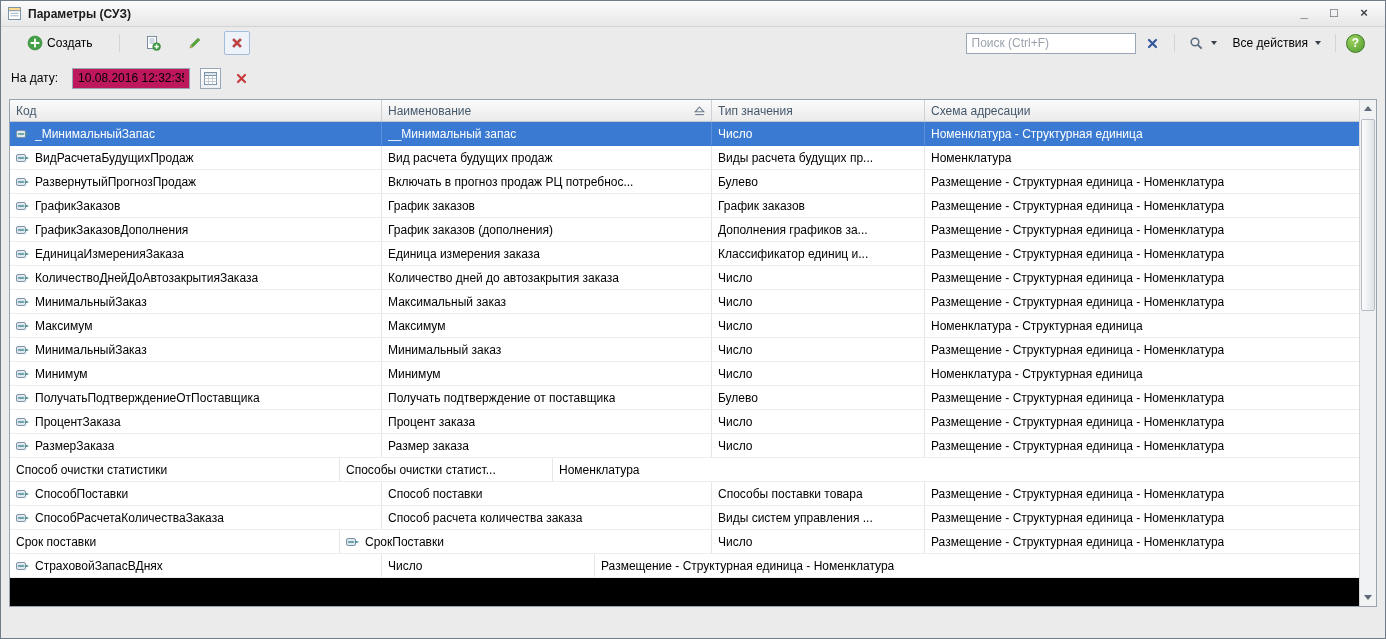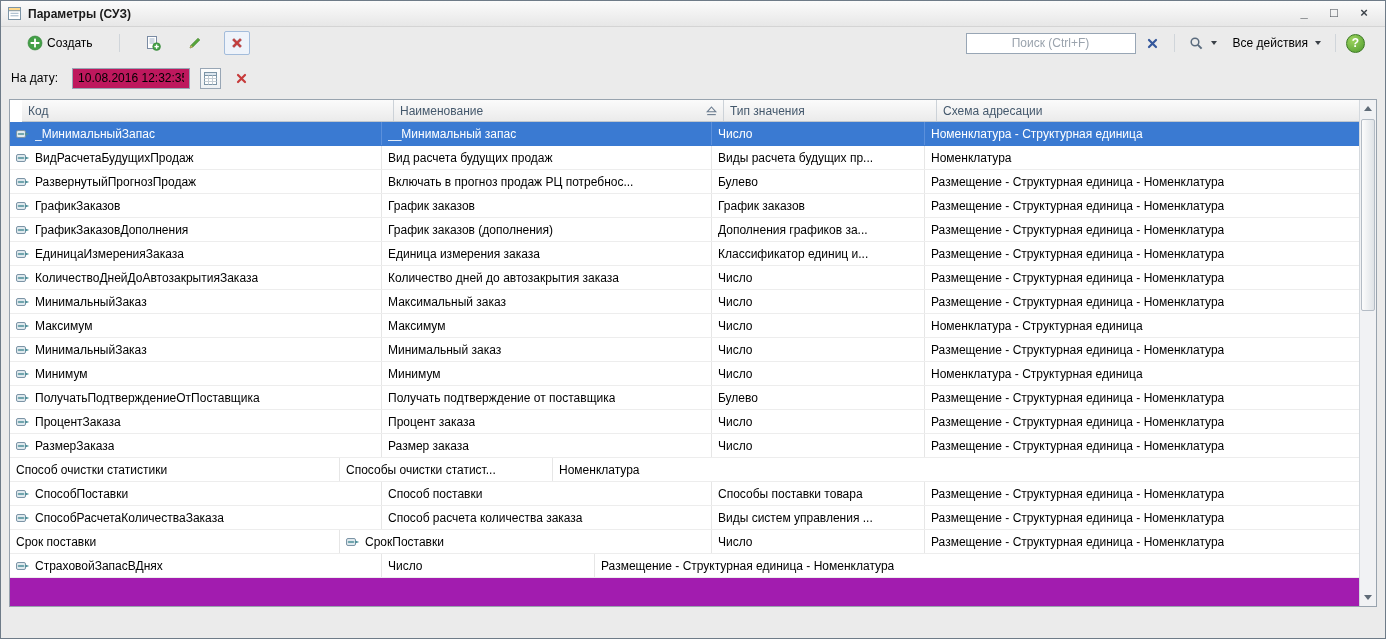--- a/index.html
+++ b/index.html
@@ -4,21 +4,21 @@
 <style>
   * { box-sizing: border-box; margin: 0; padding: 0; }
   html, body { width: 1386px; height: 639px; }
   body {
     font-family: "Liberation Sans", "DejaVu Sans", sans-serif;
     font-size: 12px;
     color: #000;
     background: #aeb6bf;
   }
   button { font: inherit; background: none; border: none; color: inherit; cursor: default; }
-  input { font: inherit; text-align: center; }
+  input { font: inherit; }
 
   .window {
     width: 1386px; height: 639px;
     border: 1px solid #6e7b88;
     background: var(--window-bg, #ebebeb);
     display: flex; flex-direction: column;
     position: relative;
   }
 
   
@@ -92,36 +92,36 @@
   
   .grid-wrap {
     margin: 2px 8px 0 8px;
     height: 508px; flex: 0 0 508px;
     position: relative;
     border: 1px solid #98a3ae;
     background: #fff;
     overflow: hidden;
   }
   .grid-header {
-    position: absolute; top: 0; left: 12px; right: 17px; height: 22px;
+    position: absolute; top: 0; left: 0; right: 17px; height: 22px;
     display: flex;
     background: linear-gradient(#fbfbfb, #ebebeb);
     border-bottom: 1px solid #c0c7ce;
     color: var(--header-text, #44586c);
   }
   .hcell {
     display: flex; align-items: center;
     padding: 0 6px;
     border-right: 1px solid #ccd2d8;
     white-space: nowrap; overflow: hidden;
   }
   .hcell:last-child { border-right: none; }
   .sort-icon { margin-left: auto; display: inline-flex; padding-left: 6px; }
 
-  .grid-body { position: absolute; top: 22px; left: 0; right: 17px; bottom: 0; overflow: hidden; background: #a21caf; }
+  .grid-body { position: absolute; top: 22px; left: 0; right: 17px; bottom: 0; overflow: hidden; background: #000000; }
   .grid-row { display: flex; height: 24px; border-bottom: 1px solid #ededed; background: #fff; }
   .cell {
     display: flex; align-items: center;
     padding: 0 6px;
     border-right: 1px solid #e6e6e6;
     white-space: nowrap; overflow: hidden;
   }
   .cell:last-child { border-right: none; }
   .cell-text { white-space: nowrap; overflow: hidden; text-overflow: clip; }
   .row-icon { flex: 0 0 auto; margin-right: 5px; display: inline-flex; }

